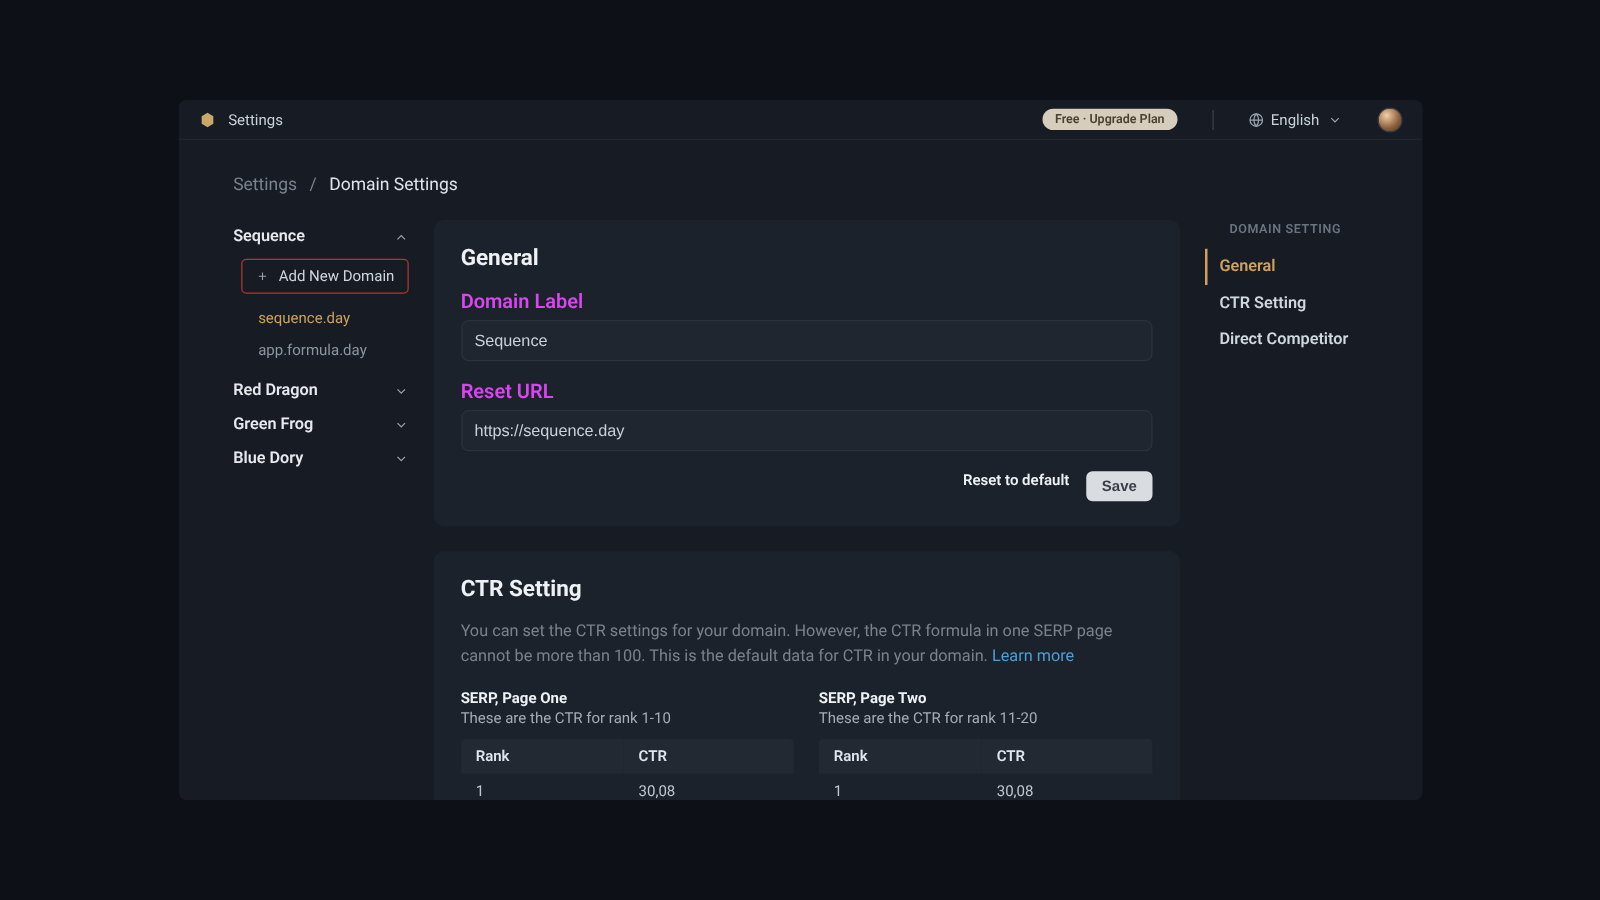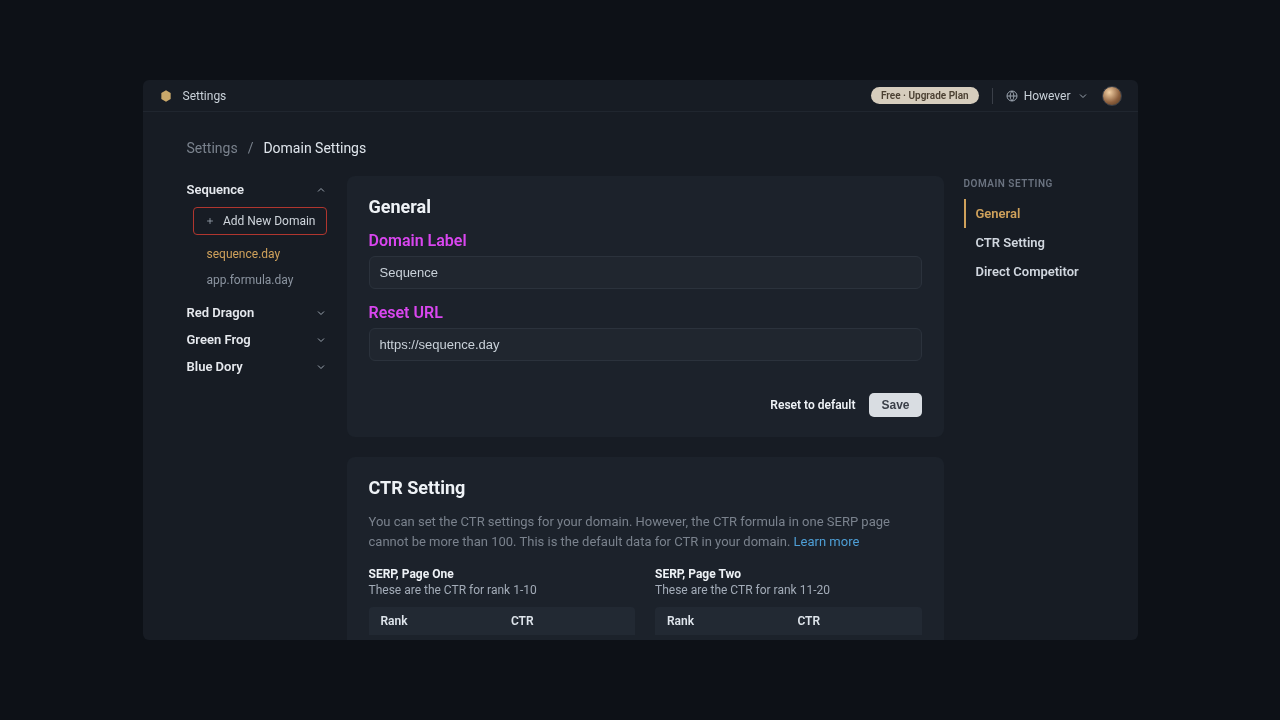--- a/index.html
+++ b/index.html
@@ -27,21 +27,21 @@
     height: 32px;
     display: flex;
     align-items: center;
     padding: 0 16px;
     justify-content: space-between;
     border-bottom: 1px solid #20262f;
   }
   .topbar-left { display: flex; align-items: center; gap: 10px; }
   .logo-icon { width: 14px; height: 14px; color: #c9a86a; }
   .topbar-title { font-size: 12px; color: #c9d1d9; }
-  .topbar-right { display: flex; align-items: center; gap: 13px; }
+  .topbar-right { display: flex; align-items: center; gap: 28px; }
   .upgrade-pill {
     background: #d6cdbd;
     color: #4b4032;
     font-size: 10px;
     font-weight: 600;
     padding: 3px 10px;
     border-radius: 10px;
   }
   .vdiv { width: 1px; height: 16px; background: #3a3f48; }
   .lang { display: flex; align-items: center; gap: 6px; font-size: 12px; color: #c9d1d9; }
@@ -120,21 +120,21 @@
     width: 100%;
     background: #20262f;
     border: 1px solid #2b323c;
     border-radius: 6px;
     padding: 8px 10px;
     font-size: 13px;
     color: #c9d1d9;
     outline: none;
     margin-bottom: 14px;
   }
-  .btn-row { display: flex; justify-content: flex-end; align-items: center; gap: 14px; margin-top: 18px; }
+  .btn-row { display: flex; justify-content: flex-end; gap: 14px; margin-top: 2px; }
   .btn-link { font-size: 12px; font-weight: 600; color: #eef2f6; cursor: pointer; }
   .btn-primary {
     background: #d9dde2;
     color: #3a3f48;
     font-size: 12px;
     font-weight: 600;
     padding: 5px 12px;
     border-radius: 5px;
     border: none;
     cursor: pointer;
@@ -161,20 +161,21 @@
     color: #c0c7d0;
     padding: 7px 12px;
   }
   .rightrail { width: 130px; flex-shrink: 0; padding-top: 2px; }
   .rail-head {
     font-size: 10px;
     letter-spacing: 0.5px;
     color: #6b7380;
     margin-bottom: 10px;
     font-weight: 600;
+    margin-left: 20px;
   }
   .rail-item {
     font-size: 13px;
     font-weight: 600;
     color: #d1d7df;
     padding: 7px 0 7px 10px;
     border-left: 2px solid transparent;
     cursor: pointer;
   }
   .rail-item.active {
@@ -195,21 +196,21 @@
       <span class="topbar-title">Settings</span>
     </div>
     <div class="topbar-right">
       <span class="upgrade-pill">Free · Upgrade Plan</span>
       <span class="vdiv"></span>
       <div class="lang">
         <svg class="globe-icon" viewBox="0 0 24 24" fill="none" stroke="currentColor" stroke-width="2">
             <circle cx="12" cy="12" r="10"></circle>
             <path d="M2 12h20M12 2a15 15 0 010 20M12 2a15 15 0 000 20"></path>
           </svg>
-        <span>However</span>
+        <span>English</span>
         <svg class="chevron-small" viewBox="0 0 24 24" fill="none" stroke="currentColor" stroke-width="2">
             <polyline points="6 9 12 15 18 9"></polyline>
           </svg>
       </div>
       <div class="avatar"></div>
     </div>
   </div>
 
   <div class="body-area">
 

